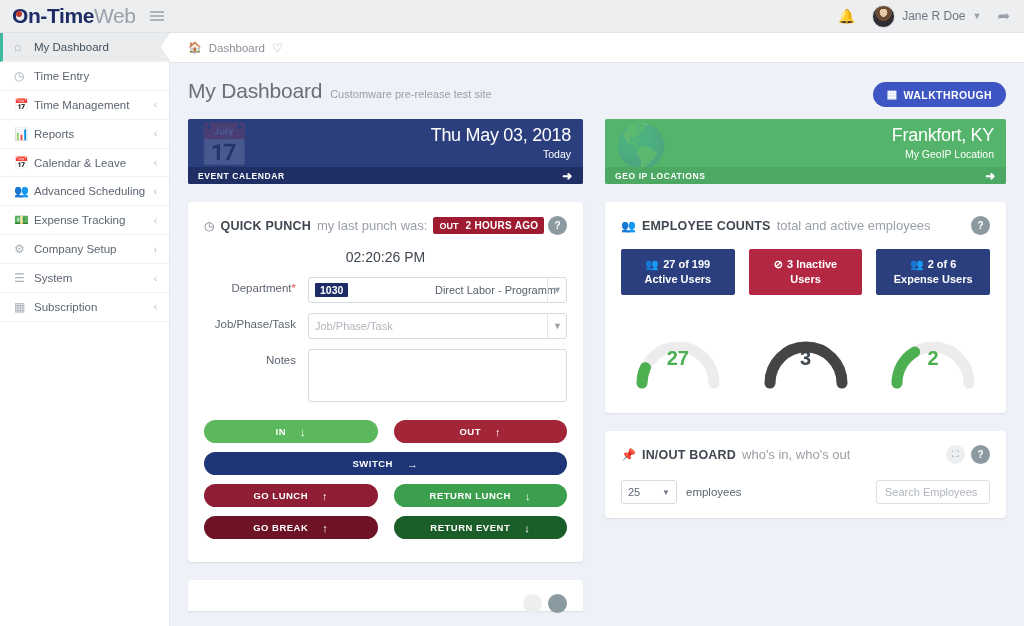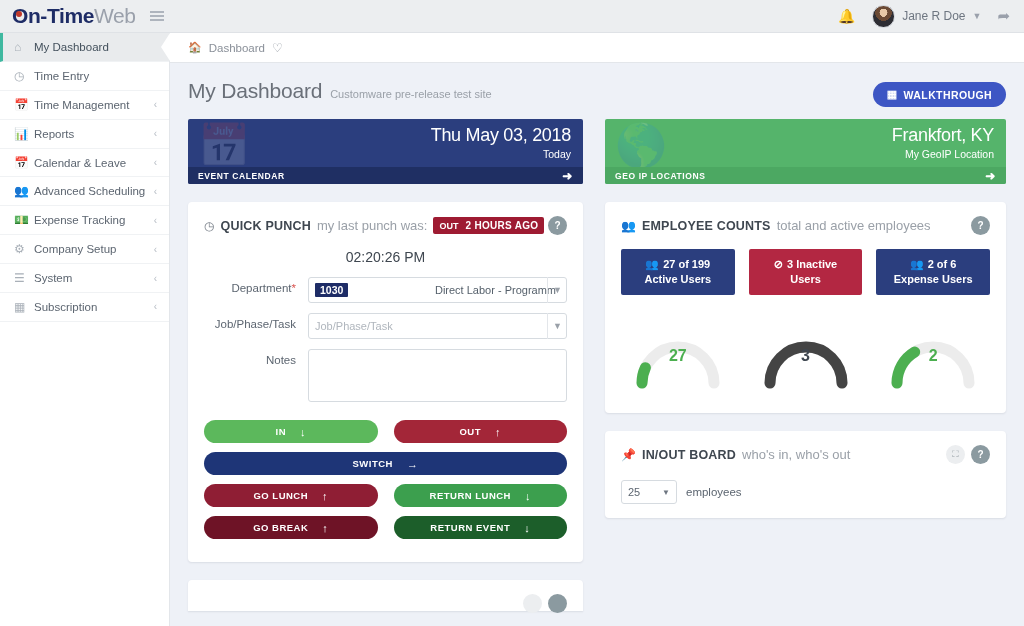--- a/index.html
+++ b/index.html
@@ -202,21 +202,21 @@
     font-size: 11px; line-height: 1.35; cursor: pointer;
   }
   .count-card .l1 { font-weight: bold; display: flex; align-items: center; gap: 4px; }
   .count-card .l2 { font-weight: bold; }
 
   .gauge-row { display: flex; gap: 14px; margin-top: 14px; padding-bottom: 6px; }
   .gauge { flex: 1; display: flex; align-items: center; justify-content: center; }
   .gauge-wrap { position: relative; width: 100px; height: 84px; }
   .gauge-val {
     position: absolute; left: 0; right: 0; top: 38px; text-align: center;
-    font-size: 16px; font-weight: bold;
+    font-size: 20px; font-weight: bold;
   }
 
   .inout-controls {
     display: flex; align-items: center; margin-top: 16px;
   }
   .num-sel {
     width: 56px; height: 24px; border: 1px solid #d6dbe0; border-radius: 3px;
     background: #fff; font-size: 11px; color: #5c6570;
     display: flex; align-items: center; padding: 0 6px; cursor: pointer;
   }
@@ -521,18 +521,19 @@
           <span class="panel-sub">who's in, who's out</span>
           <span class="expand-btn">⛶</span>
           <span class="help-btn" style="margin-left:0">?</span>
         </div>
         <div class="inout-controls">
           <div class="num-sel">
             <span>25</span>
             <span class="nc">▼</span>
           </div>
           <span class="emp-label">employees</span>
+          <input class="search-emp" type="text" placeholder="Search Employees" style="">
         </div>
       </div>
     </div>
 
   </div>
 </div>
 
 </body></html>

